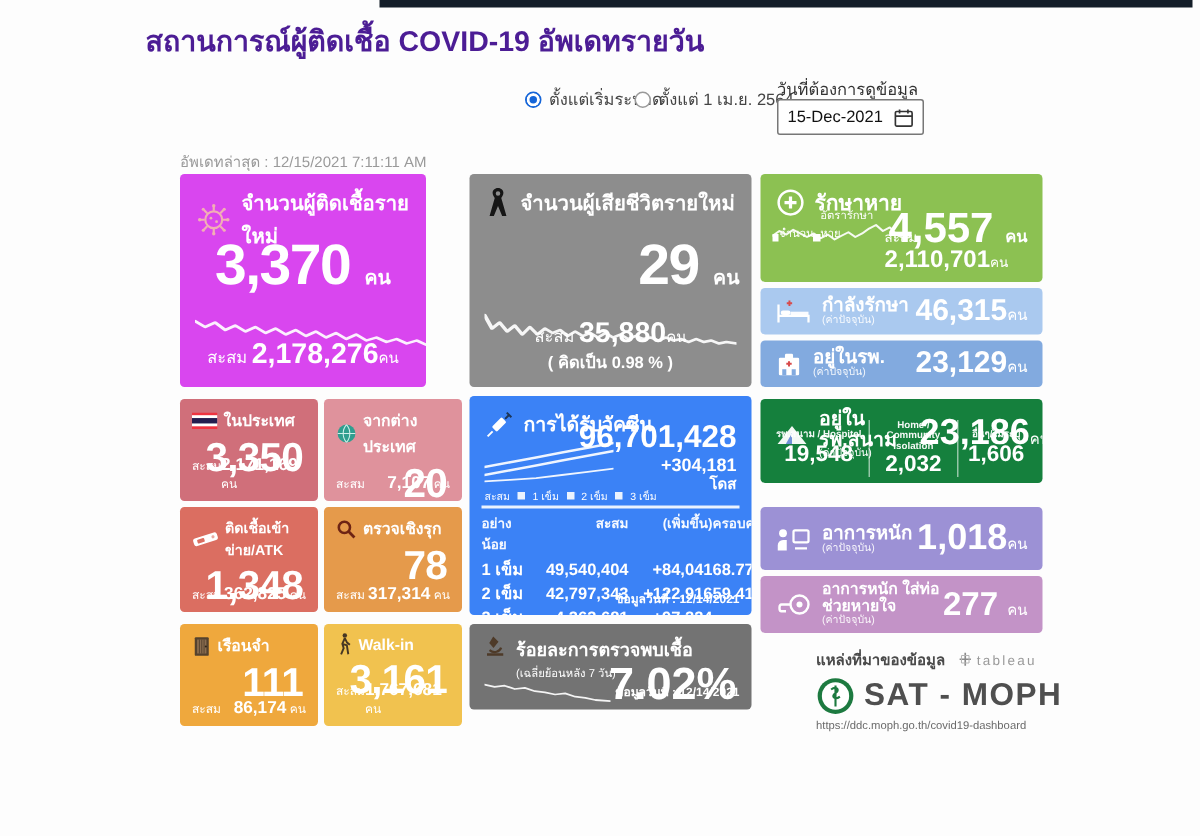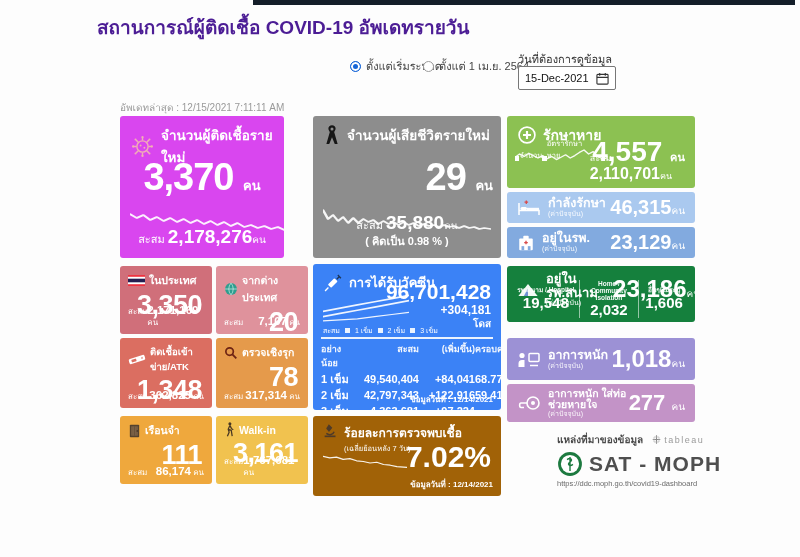--- a/index.html
+++ b/index.html
@@ -27,21 +27,21 @@
   #card-domestic       { left:120px; top:266px; width:92px;  height:68px;  background:#d06f7a; }
   #card-abroad         { left:216px; top:266px; width:92px;  height:68px;  background:#df929c; }
   #card-vaccine        { left:313px; top:264px; width:188px; height:146px; background:#3b82f6; }
   #card-field-hospital { left:507px; top:266px; width:188px; height:56px;  background:#15803d; }
   #card-atk            { left:120px; top:338px; width:92px;  height:70px;  background:#db6e61; }
   #card-proactive      { left:216px; top:338px; width:92px;  height:70px;  background:#e59a4b; }
   #card-severe         { left:507px; top:338px; width:188px; height:42px;  background:#9c91d5; }
   #card-intubated      { left:507px; top:384px; width:188px; height:38px;  background:#c393c7; }
   #card-prison         { left:120px; top:416px; width:92px;  height:68px;  background:#efa83d; }
   #card-walkin         { left:216px; top:416px; width:92px;  height:68px;  background:#f1c24f; }
-  #card-positive-rate  { left:313px; top:416px; width:188px; height:80px;  background:#a16207; }
+  #card-positive-rate  { left:313px; top:416px; width:188px; height:57px;  background:#737373; }
 
   .hd { display:flex; align-items:center; gap:6px; padding:8px 10px 0; font-weight:bold; font-size:13.5px; }
   .hd .ic { flex:0 0 auto; display:flex; }
   .big-val { position:absolute; top:40px; left:0; width:100%; text-align:center; font-size:38px; font-weight:bold; letter-spacing:-1px; }
   .big-val .u { font-size:13px; font-weight:bold; letter-spacing:0; }
   .big-val.right { text-align:right; padding-right:8px; }
   .spark { position:absolute; left:10px; top:90px; width:168px; height:30px; }
   .cumline { position:absolute; bottom:10px; width:100%; text-align:center; font-size:11px; }
   .cumline .cv { font-size:19px; font-weight:bold; }
   .cumline .cu { font-size:10px; }
@@ -109,21 +109,21 @@
 
   
   #card-positive-rate .hd { align-items:flex-start; padding-top:7px; }
   .pr-tt .t { font-size:12px; font-weight:bold; }
   .pr-tt .s { font-size:7.5px; font-weight:normal; }
   .pr-spark { position:absolute; left:10px; top:36px; width:84px; height:22px; }
   .pr-val { position:absolute; right:10px; top:24px; font-size:30px; font-weight:bold; }
   .pr-date { position:absolute; right:8px; bottom:5px; font-size:8px; font-weight:bold; }
 
   
-  .src { position:absolute; left:541px; top:432px; width:210px; color:#555; }
+  .src { position:absolute; left:528px; top:432px; width:210px; color:#555; }
   .src-row1 { display:flex; align-items:center; gap:8px; padding-left:16px; }
   .src-label { font-size:10px; font-weight:bold; color:#4a4a4a; }
   .src-tableau { display:flex; align-items:center; gap:2px; color:#9a9a9a; font-size:9px; letter-spacing:1.5px; }
   .src-row2 { display:flex; align-items:center; gap:6px; margin-top:4px; padding-left:16px; }
   .src-org { font-size:21px; font-weight:bold; color:#4f4f4f; letter-spacing:1px; }
   .src-url { margin-top:2px; padding-left:16px; font-size:7.5px; color:#6a6a6a; }
   .src-url a { color:#6a6a6a; text-decoration:none; }
 </style>
 </head>
 <body>

